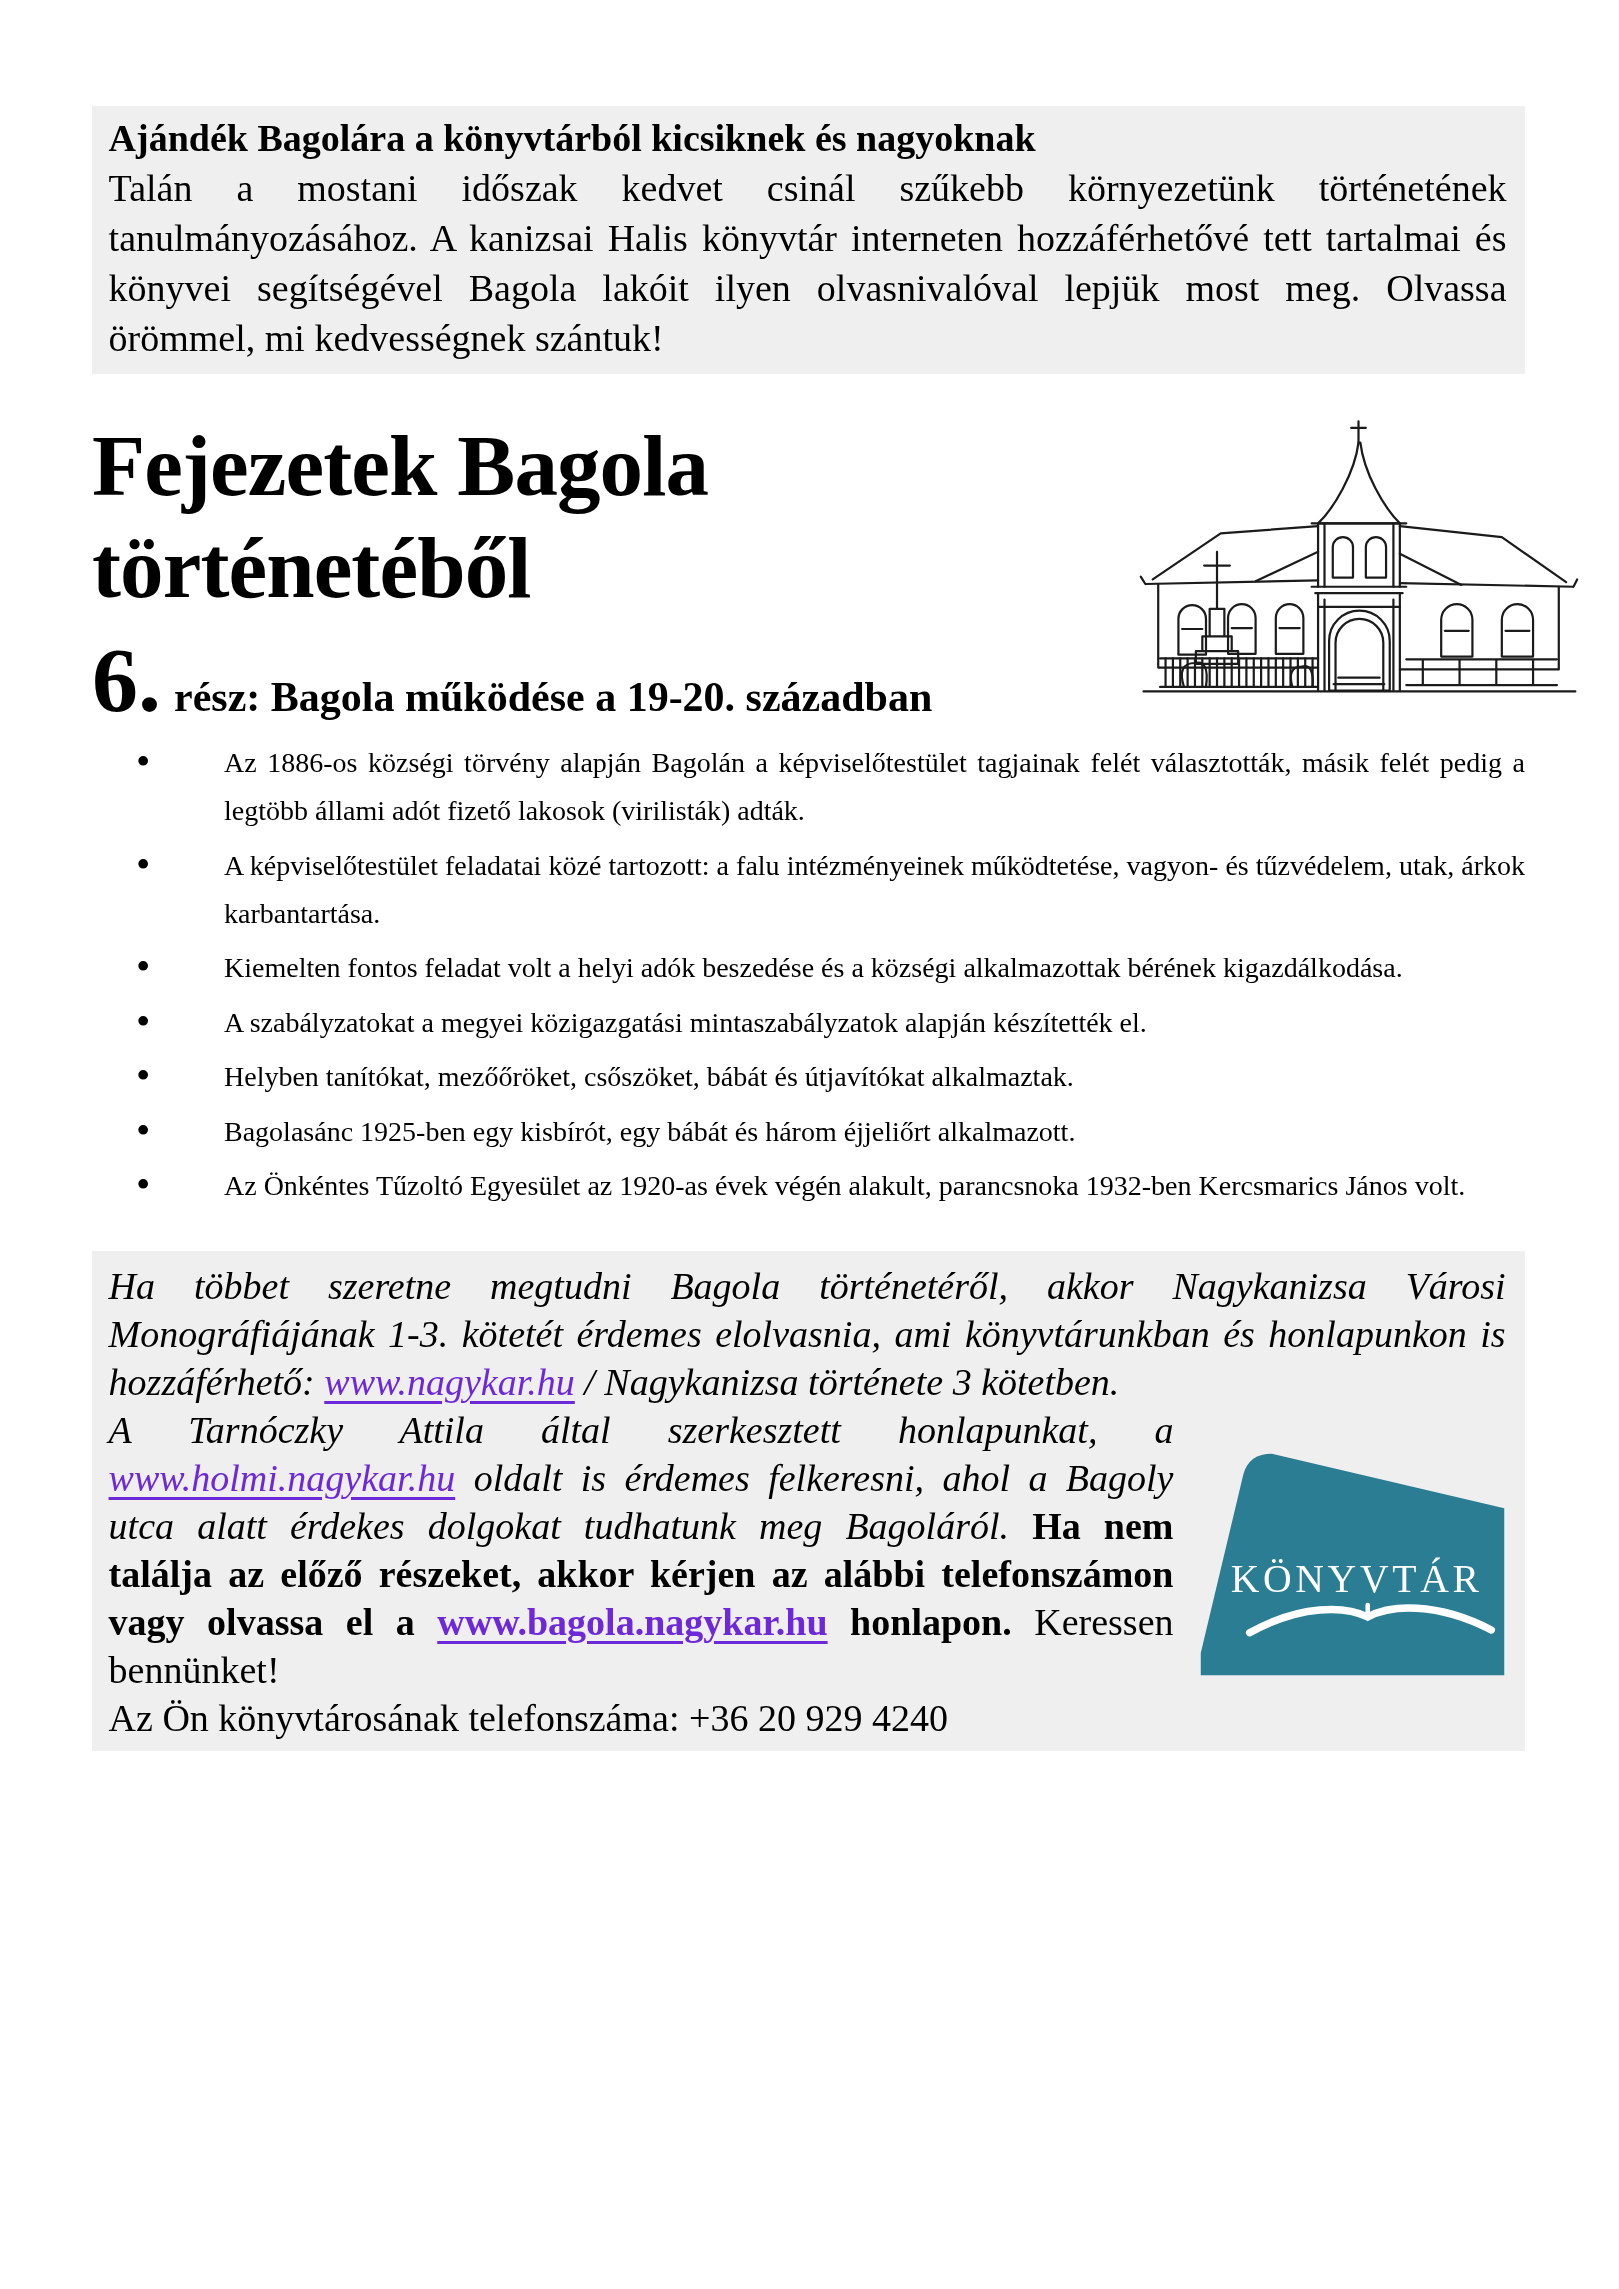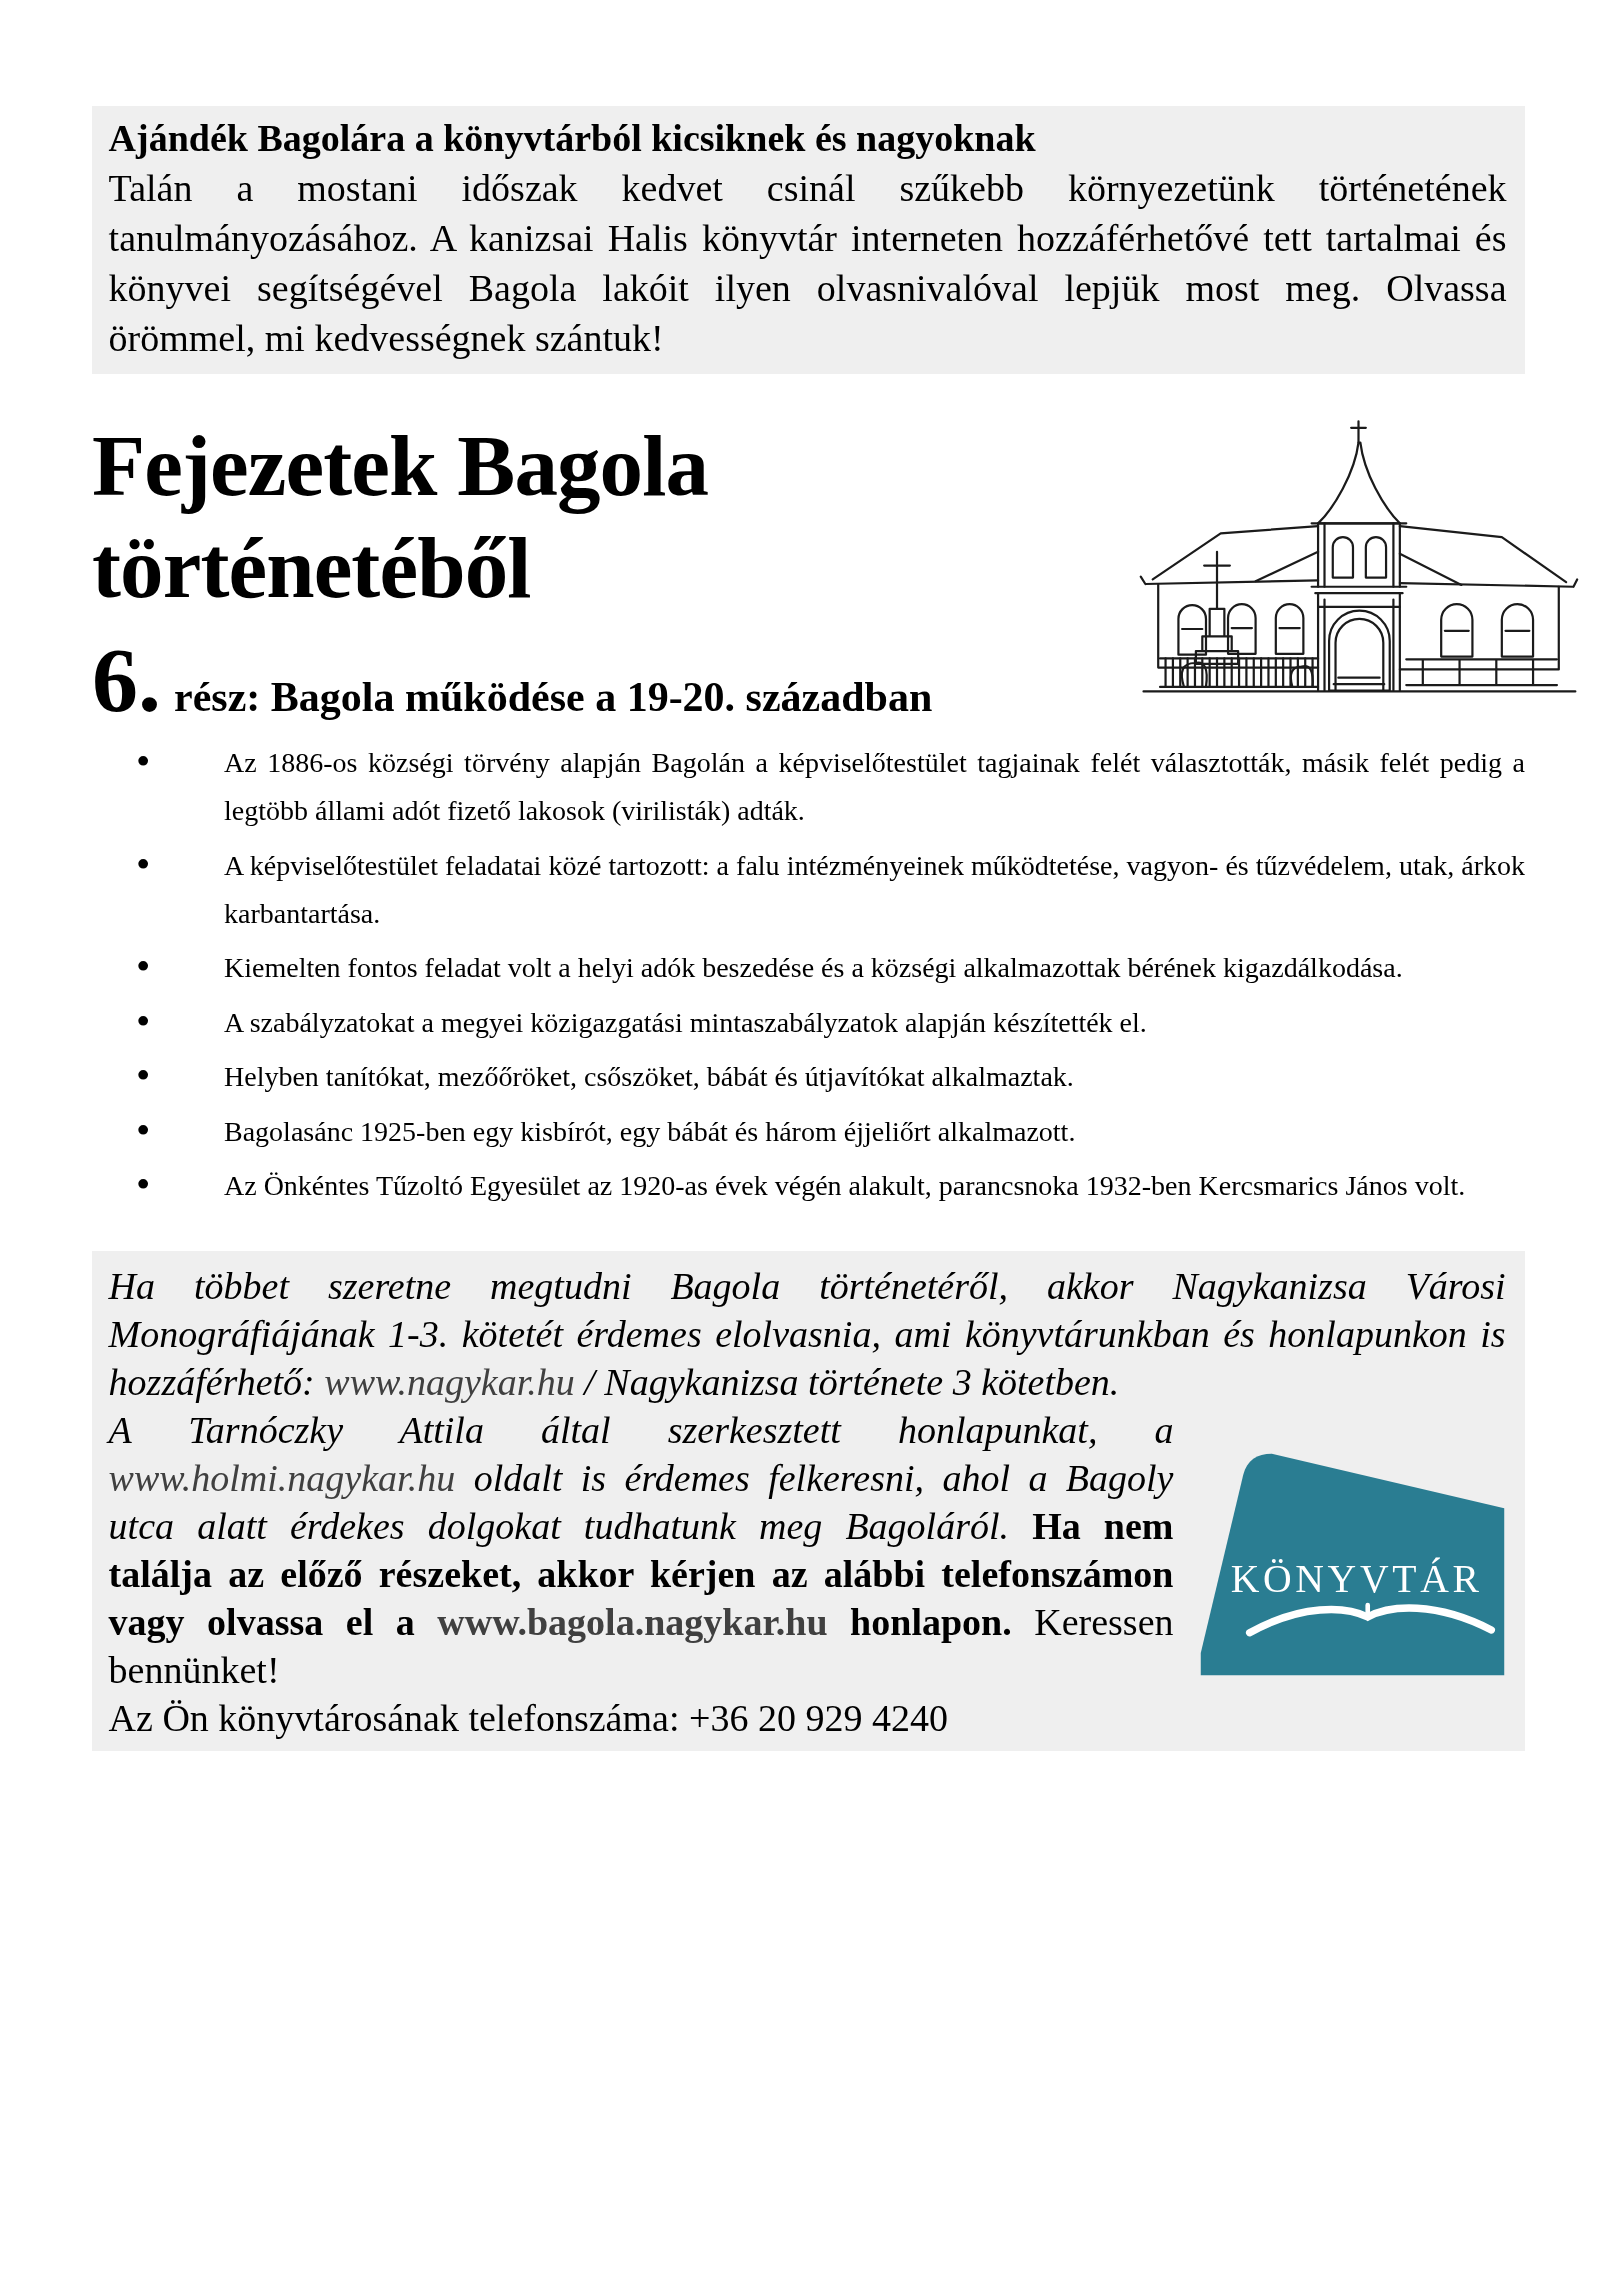--- a/index.html
+++ b/index.html
@@ -71,21 +71,22 @@
     padding:11px 18.5px 9.2px 16.6px;
     font-size:38px; line-height:48px;
     text-align:justify;
     display:flow-root;
     hyphens:auto;
   }
   .seg-italic { font-style:italic; }
   .seg-bold   { font-weight:bold; }
   .seg-normal { font-style:normal; font-weight:normal; }
   a.doc-link {
-    color:#404040;
+    color:#6d28d9;
+    text-decoration:underline;
     text-decoration-thickness:2.8px;
     text-underline-offset:5.5px;
     cursor:pointer;
   }
   .logo-spacer { float:right; width:0.9px; height:189px; }
   .logo-box {
     float:right; clear:right;
     width:309px; height:226px;
     margin-left:24px;
   }

